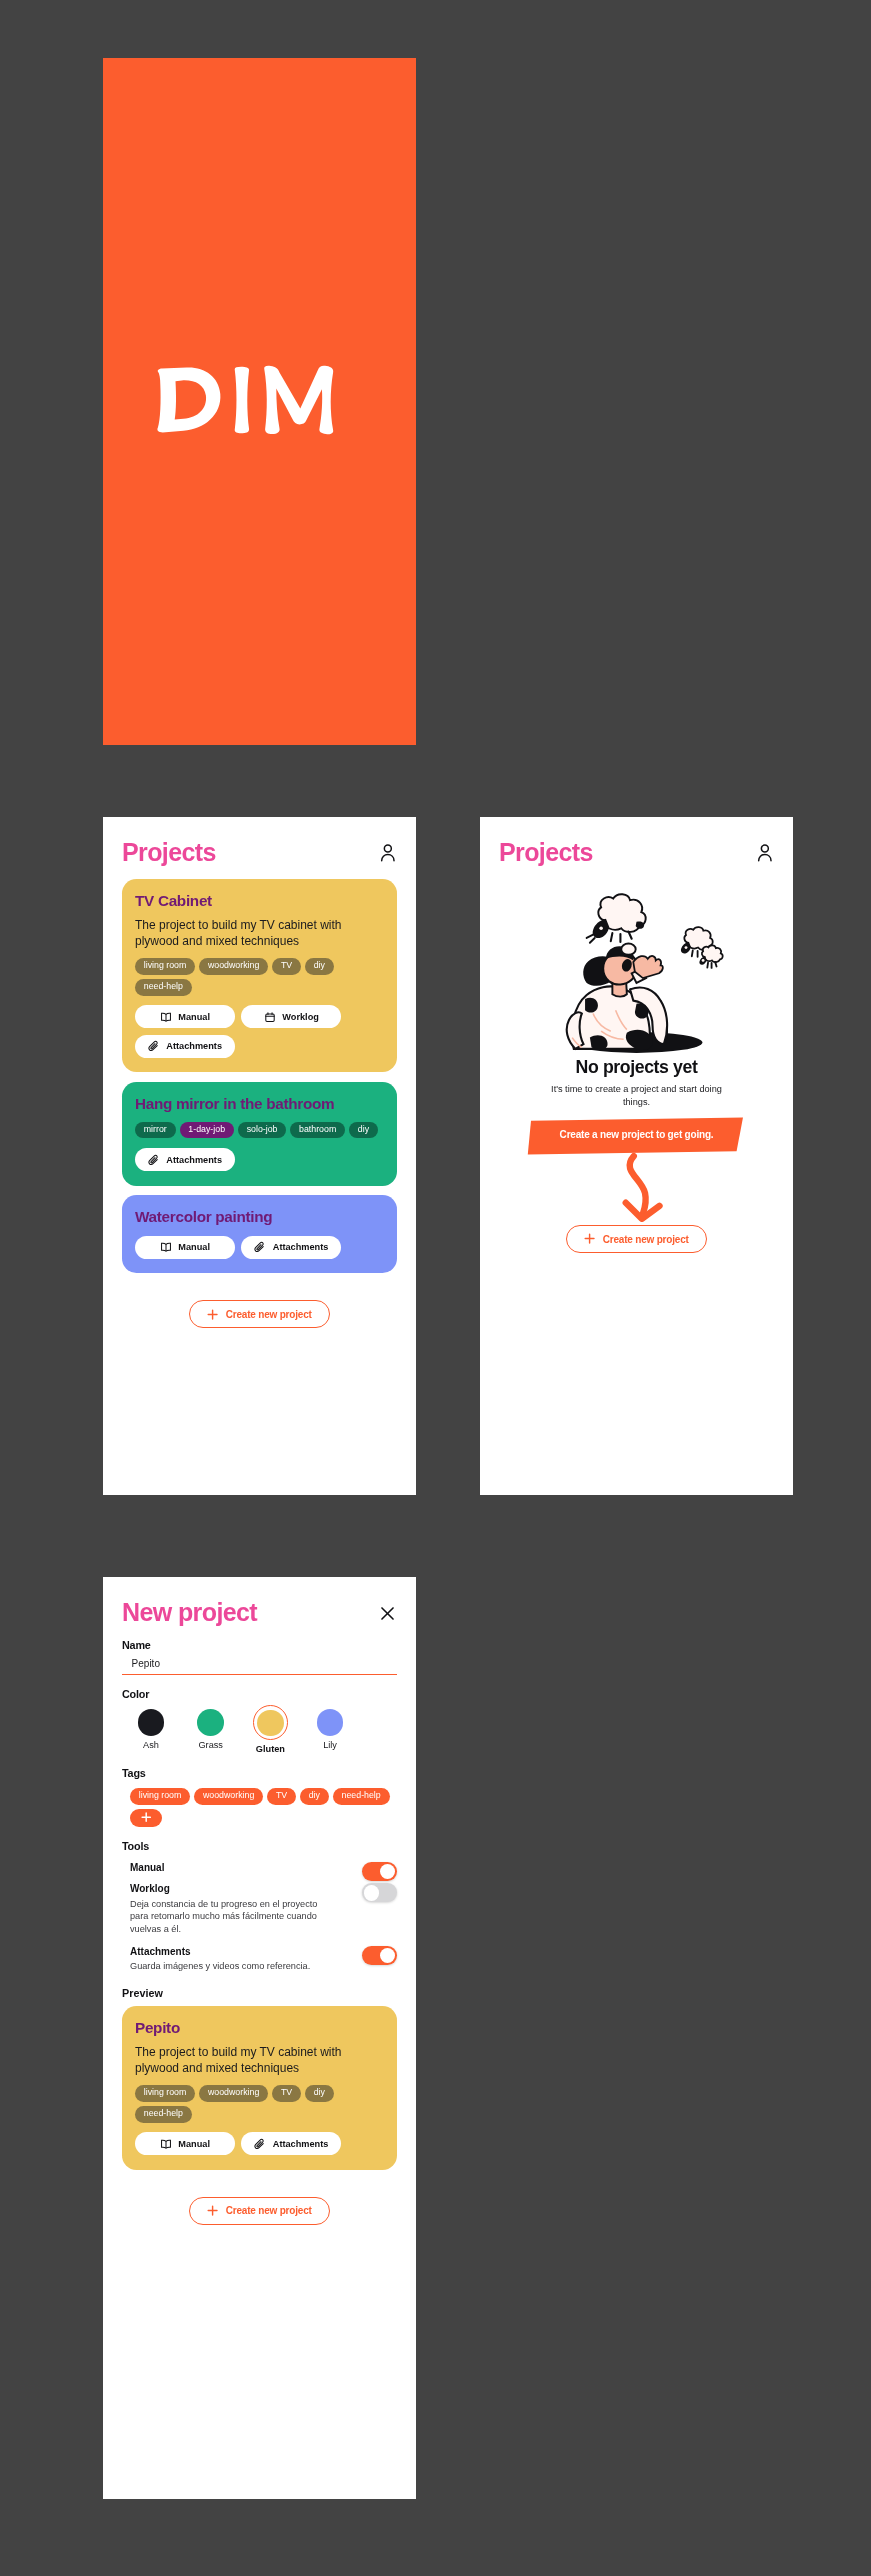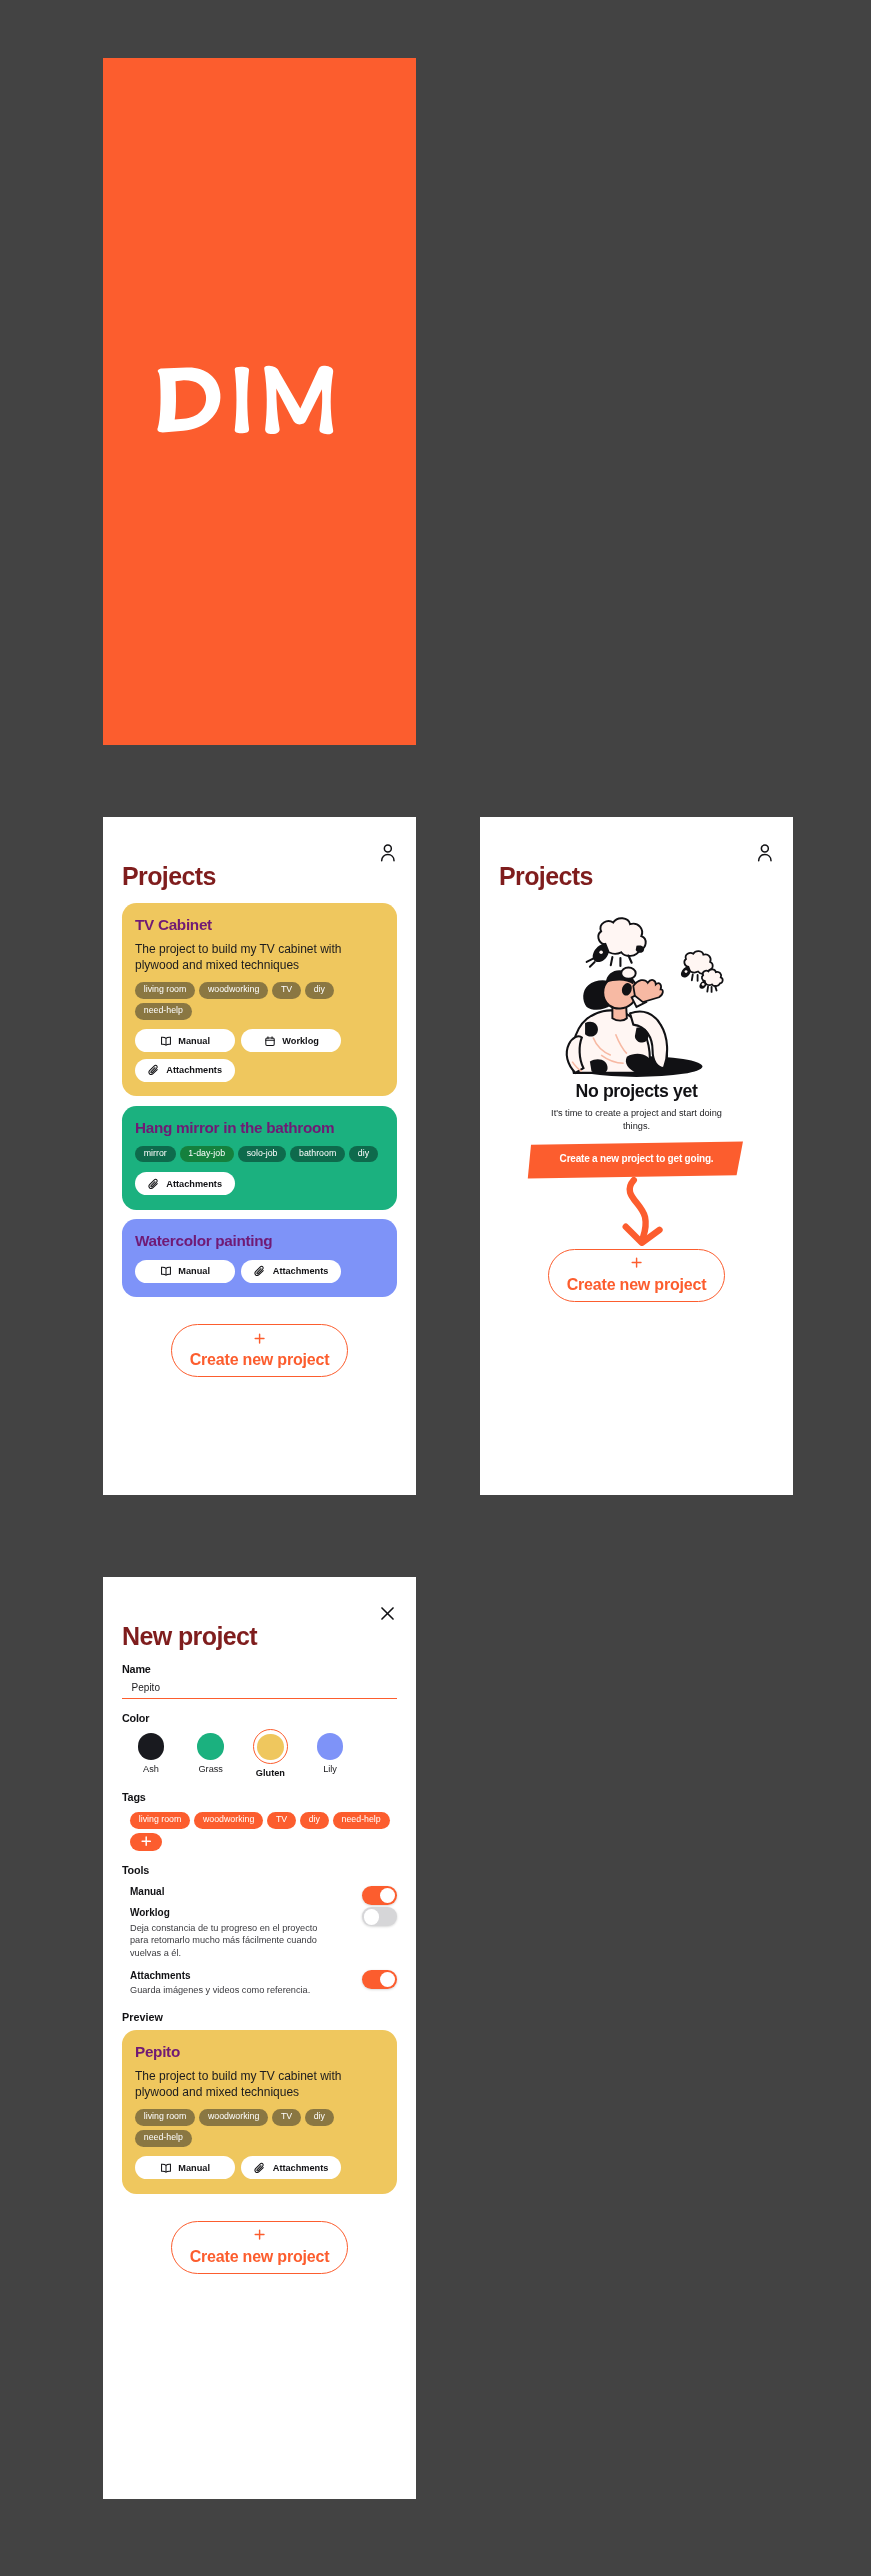--- a/index.html
+++ b/index.html
@@ -27,22 +27,22 @@
   #projects-empty { left: 480px; top: 817px; width: 313px; height: 678px; }
   #new-project   { left: 103px; top: 1577px; width: 313px; height: 922px; }
 
   .screen-pad { padding: 22.5px 19px 0 19px; }
 
   .screen-head {
     display: flex; align-items: flex-start; justify-content: space-between;
     margin-bottom: 14.4px;
   }
   .screen-title {
-    font-size: 25px; font-weight: 700; color: #7f1d1d;
-    letter-spacing: -0.6px; line-height: 1; margin-top: 24px;
+    font-size: 25px; font-weight: 700; color: #ec4899;
+    letter-spacing: -0.6px; line-height: 1;
   }
   .person-icon { width: 17.7px; height: 19px; margin-top: 3.2px; flex: none; }
   .close-icon  { width: 19px; height: 19px; margin-top: 4px; flex: none; }
 
   
   .proj-card {
     border-radius: 14.4px;
     padding: 13px 13px 14.4px 13px;
     margin-bottom: 9.6px;
   }
@@ -68,21 +68,21 @@
     display: flex; align-items: center; justify-content: center; gap: 6.4px;
   }
   .tool-chip svg { width: 12px; height: 12px; flex: none; }
 
   
   .create-wrap { display: flex; justify-content: center; padding: 17.7px 0 21px 0; }
   .create-btn {
     display: inline-flex; align-items: center; gap: 7.2px;
     border: 1px solid #FC5D2E; color: #FC5D2E; background: #fff;
     border-radius: 802px; padding: 7.2px 17.7px;
-    font-size: 16px; font-weight: 700; letter-spacing: -0.2px; flex-direction: column;
+    font-size: 10px; font-weight: 700; letter-spacing: -0.2px;
   }
   .plus-icon { width: 11.2px; height: 11.2px; flex: none; }
 
   
   .empty-body { text-align: center; padding: 4.8px 22.5px 0 22.5px; }
   .sheep-illo { width: 209px; height: 165px; display: block; margin: 4.8px auto 0 auto; }
   .empty-title {
     font-size: 17.7px; font-weight: 700; color: #111114;
     letter-spacing: -0.4px; margin-top: 3.2px;
   }
@@ -208,21 +208,21 @@
             </svg>
             <span>Attachments</span>
           </div>
         </div>
       </div>
 
       <div class="proj-card" style="background:#1BB17F">
         <div class="proj-title">Hang mirror in the bathroom</div>
         <div class="tag-row">
           <span class="tag" style="background:#0E6A4C">mirror</span>
-          <span class="tag" style="background:#15803d">1-day-job</span>
+          <span class="tag" style="background:#701a75">1-day-job</span>
           <span class="tag" style="background:#0E6A4C">solo-job</span>
           <span class="tag" style="background:#0E6A4C">bathroom</span>
           <span class="tag" style="background:#0E6A4C">diy</span>
         </div>
         <div class="tool-row">
           <div class="tool-chip">
             <svg viewBox="0 0 20 20" fill="none" stroke="#111114" stroke-width="1.7">
               <path d="M15.4 9.2 L8.4 16.2 C6.6 18 4 18 2.6 16.4 C1.2 14.8 1.4 12.4 3 10.8 L10.6 3.2 C11.8 2 13.6 2 14.6 3 C15.6 4 15.6 5.8 14.4 7 L7 14.4 C6.4 15 5.6 15 5.1 14.5 C4.6 14 4.6 13.2 5.2 12.6 L11.6 6.2" stroke-linecap="round"></path>
             </svg>
             <span>Attachments</span>

